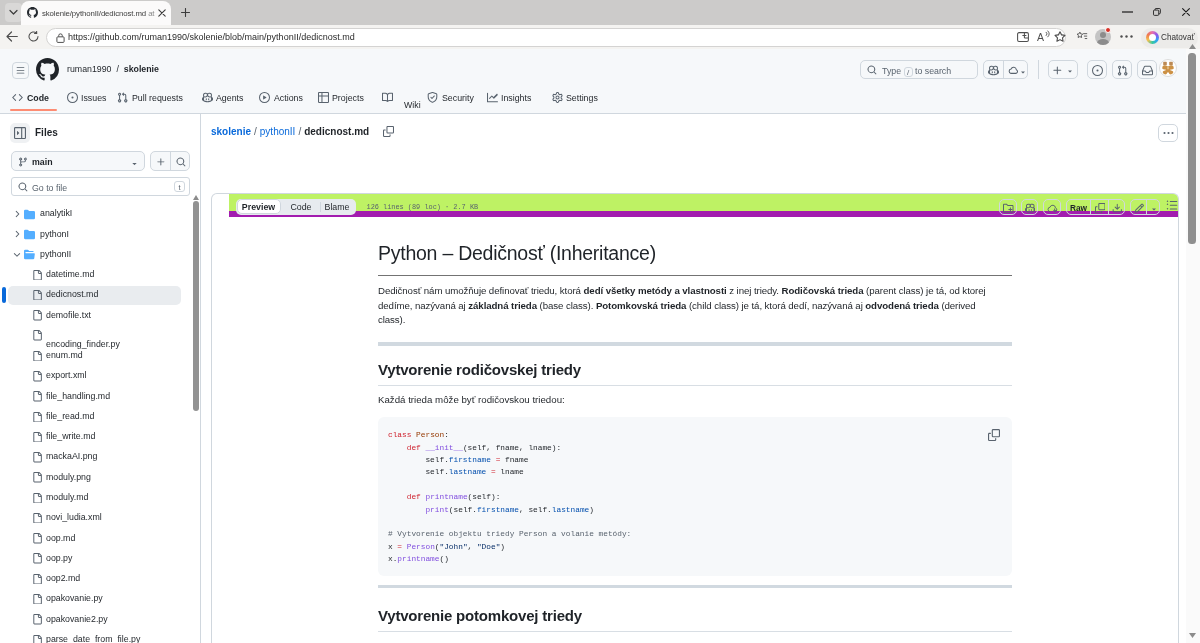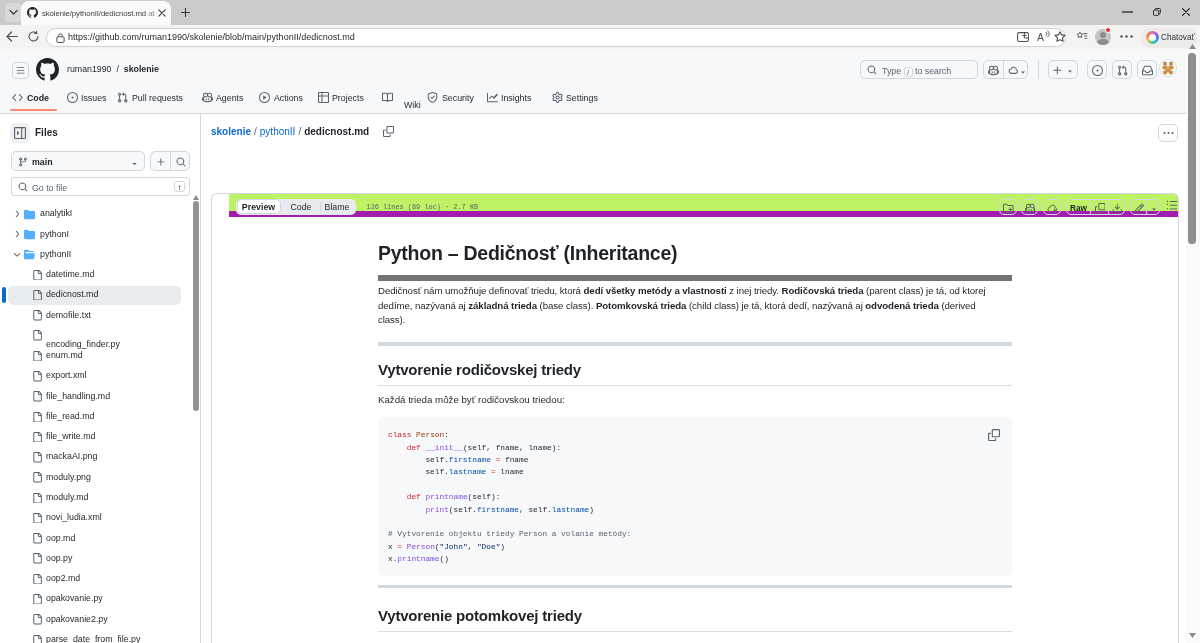--- a/index.html
+++ b/index.html
@@ -417,21 +417,21 @@
         <div class="a" style="left:15.5px;top:0;width:1px;height:14px;background:#d0d7de;"></div>
         <svg class="ico a" style="left:19.5px;top:5px" width="8" height="8" viewBox="0 0 16 16">
             <path fill="#59636e" d="m4.427 7.427 3.396 3.396a.25.25 0 0 0 .354 0l3.396-3.396A.25.25 0 0 0 11.396 7H4.604a.25.25 0 0 0-.177.427Z"></path>
           </svg>
       </div>
       <svg class="ico a" style="left:937px;top:5px" width="12" height="12" viewBox="0 0 16 16">
           <path fill="#59636e" d="M5.75 2.5h8.5a.75.75 0 0 1 0 1.5h-8.5a.75.75 0 0 1 0-1.5Zm0 5h8.5a.75.75 0 0 1 0 1.5h-8.5a.75.75 0 0 1 0-1.5Zm0 5h8.5a.75.75 0 0 1 0 1.5h-8.5a.75.75 0 0 1 0-1.5ZM2 14a1 1 0 1 1 0-2 1 1 0 0 1 0 2Zm1-7a1 1 0 1 1-2 0 1 1 0 0 1 2 0ZM2 4a1 1 0 1 1 0-2 1 1 0 0 1 0 2Z"></path>
         </svg>
     </div>
     <div id="markdown" class="a" style="left:0;top:24px;width:100%;height:426px;background:#fff;color:#1f2328;">
-      <div class="a" style="left:166px;top:24px;width:634px;font-size:19.5px;letter-spacing:-0.25px;font-weight:700;padding-bottom:10px;border-bottom:6px solid #737373;white-space:nowrap;">Python – Dedičnosť (Inheritance)</div>
+      <div class="a" style="left:166px;top:24px;width:634px;font-size:19.5px;letter-spacing:-0.25px;font-weight:400;padding-bottom:10px;border-bottom:1px solid #737373;white-space:nowrap;">Python – Dedičnosť (Inheritance)</div>
       <div class="a" style="left:166px;top:66px;width:700px;font-size:9.7px;letter-spacing:-0.09px;line-height:14.7px;white-space:nowrap;">Dedičnosť nám umožňuje definovať triedu, ktorá <b>dedí všetky metódy a vlastnosti</b> z inej triedy. <b>Rodičovská trieda</b> (parent class) je tá, od ktorej<br>dedíme, nazývaná aj <b>základná trieda</b> (base class). <b>Potomkovská trieda</b> (child class) je tá, ktorá dedí, nazývaná aj <b>odvodená trieda</b> (derived<br>class).</div>
       <div class="a" style="left:166px;top:124.4px;width:634px;height:3.3px;background:#d1d9e0;"></div>
       <div class="a" style="left:166px;top:144px;width:634px;font-size:15px;letter-spacing:-0.2px;font-weight:600;padding-bottom:8px;line-height:15px;border-bottom:1px solid #d8dee4;">Vytvorenie rodičovskej triedy</div>
       <div class="a" style="left:166px;top:176px;width:634px;font-size:9.7px;">Každá trieda môže byť rodičovskou triedou:</div>
       <div class="a" style="left:166px;top:198.6px;width:634px;height:159px;background:#f6f8fa;border-radius:6px;">
         <pre style="position:absolute;left:10px;top:12.5px;font-family:'Liberation Mono',monospace;font-size:7.8px;line-height:12.42px;color:#1f2328;"><span class="k">class</span> <span class="nc">Person</span>:
     <span class="k">def</span> <span class="nf">__init__</span>(self, fname, lname):
         self.<span class="nv">firstname</span> <span class="o">=</span> fname
         self.<span class="nv">lastname</span> <span class="o">=</span> lname
 

